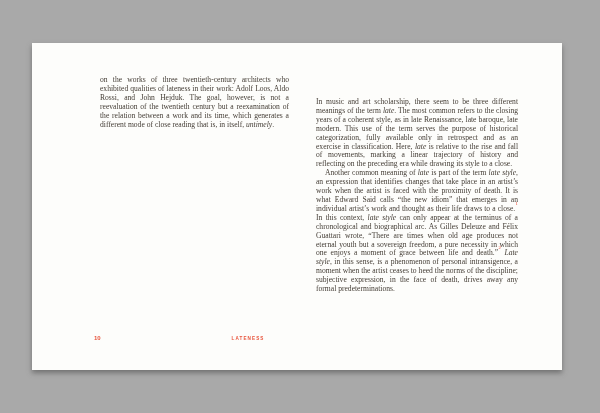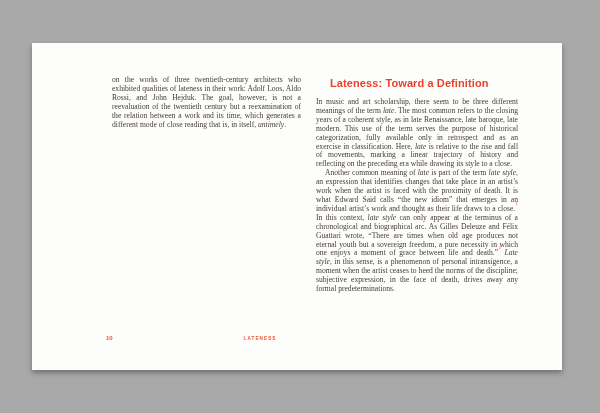--- a/index.html
+++ b/index.html
@@ -7,21 +7,21 @@
     position:relative;width:600px;height:413px;overflow:hidden;
     background:#a9a9a9;
     font-family:"Liberation Serif","DejaVu Serif",serif;
   }
   .spread{
     position:absolute;left:32px;top:43px;width:530px;height:327px;
     background:#fdfdfb;
     box-shadow:0 3px 5px rgba(70,70,70,0.55);
   }
   .page{position:absolute;top:0;height:100%;}
-  .page-left{left:12px;width:265px;}
+  .page-left{left:0;width:265px;}
   .page-right{left:265px;width:265px;}
   .text-block{
     position:absolute;
     color:#433c34;
     font-size:7.6px;line-height:8.9px;
     text-align:justify;
   }
   .left-text{left:68px;top:33px;width:189px;}
   .right-text{left:19px;top:55px;width:202px;}
   .para{margin:0;}
@@ -59,21 +59,20 @@
 
     <div class="page page-left">
       <div class="text-block left-text">
           <p class="para"><span>on the works of three twentieth-century architects who exhibited qualities of lateness in their work: Adolf Loos, Aldo Rossi, and John Hejduk. The goal, however, is not a reevaluation of the twentieth century but a reexamination of the relation between a work and its time, which generates a different mode of close reading that is, in itself, </span><span class="it">untimely</span><span>.</span></p>
         </div>
       <div class="folio">10</div>
       <div class="running-title">LATENESS</div>
     </div>
 
     <div class="page page-right">
-      <h1 class="chapter-heading">Lateness: Toward a Definition</h1>
       <div class="text-block right-text">
           <p class="para"><span>In music and art scholarship, there seem to be three different meanings of the term </span><span class="it">late</span><span>. The most common refers to the closing years of a coherent style, as in late Renaissance, late baroque, late modern. This use of the term serves the purpose of historical categorization, fully available only in retrospect and as an exercise in classification. Here, </span><span class="it">late</span><span> is relative to the rise and fall of movements, marking a linear trajectory of history and reflecting on the preceding era while drawing its style to a close.</span></p>
           <p class="para indent"><span>Another common meaning of </span><span class="it">late</span><span> is part of the term </span><span class="it">late style</span><span>, an expression that identifies changes that take place in an artist’s work when the artist is faced with the proximity of death. It is what Edward Said calls “the new idiom” that emerges in an individual artist’s work and thought as their life draws to a close.</span><sup class="fn">1</sup><span> In this context, </span><span class="it">late style</span><span> can only appear at the terminus of a chronological and biographical arc. As Gilles Deleuze and Félix Guattari wrote, “There are times when old age produces not eternal youth but a sovereign freedom, a pure necessity in which one enjoys a moment of grace between life and death.”</span><sup class="fn">2</sup><span> </span><span class="it">Late style</span><span>, in this sense, is a phenomenon of personal intransigence, a moment when the artist ceases to heed the norms of the discipline; subjective expression, in the face of death, drives away any formal predeterminations.</span></p>
         </div>
     </div>
 
   </div>
 </div>
 
 </body></html>

